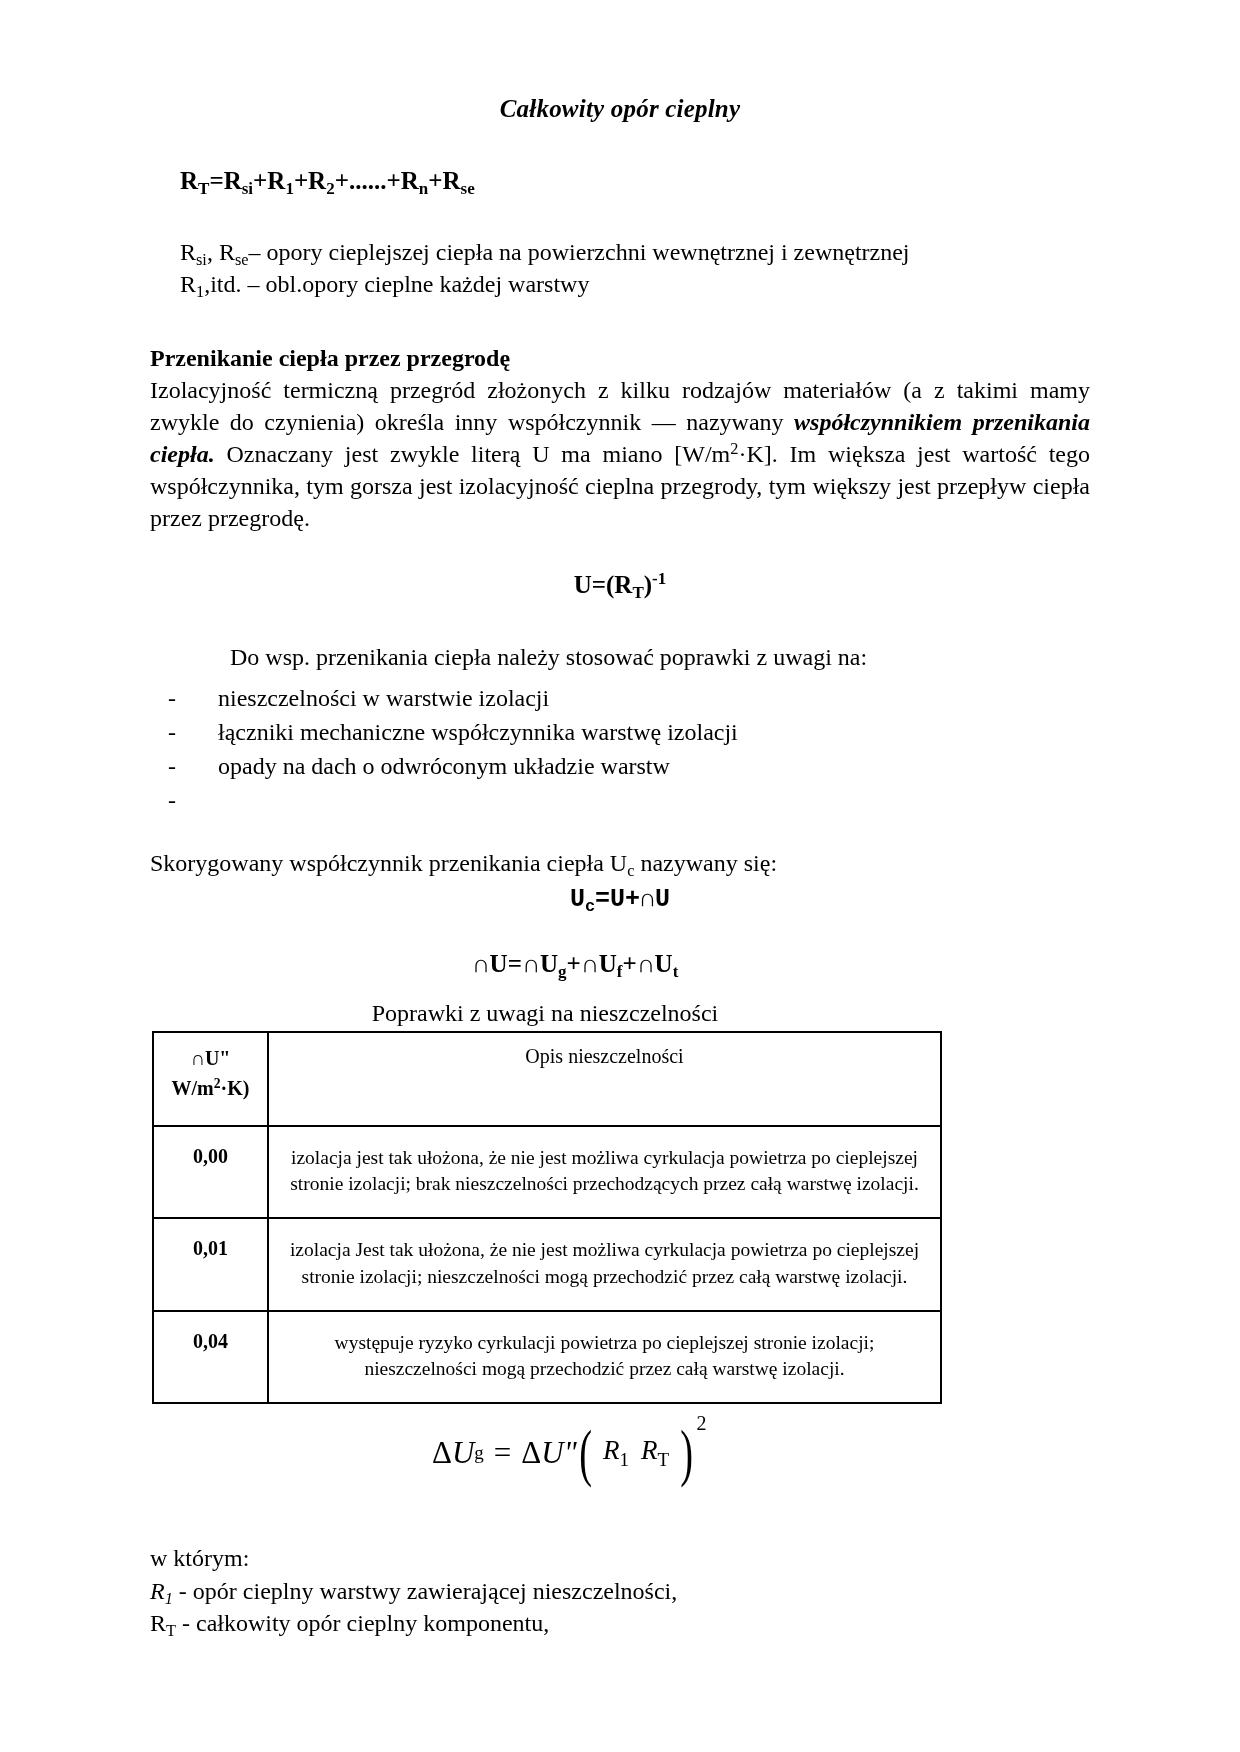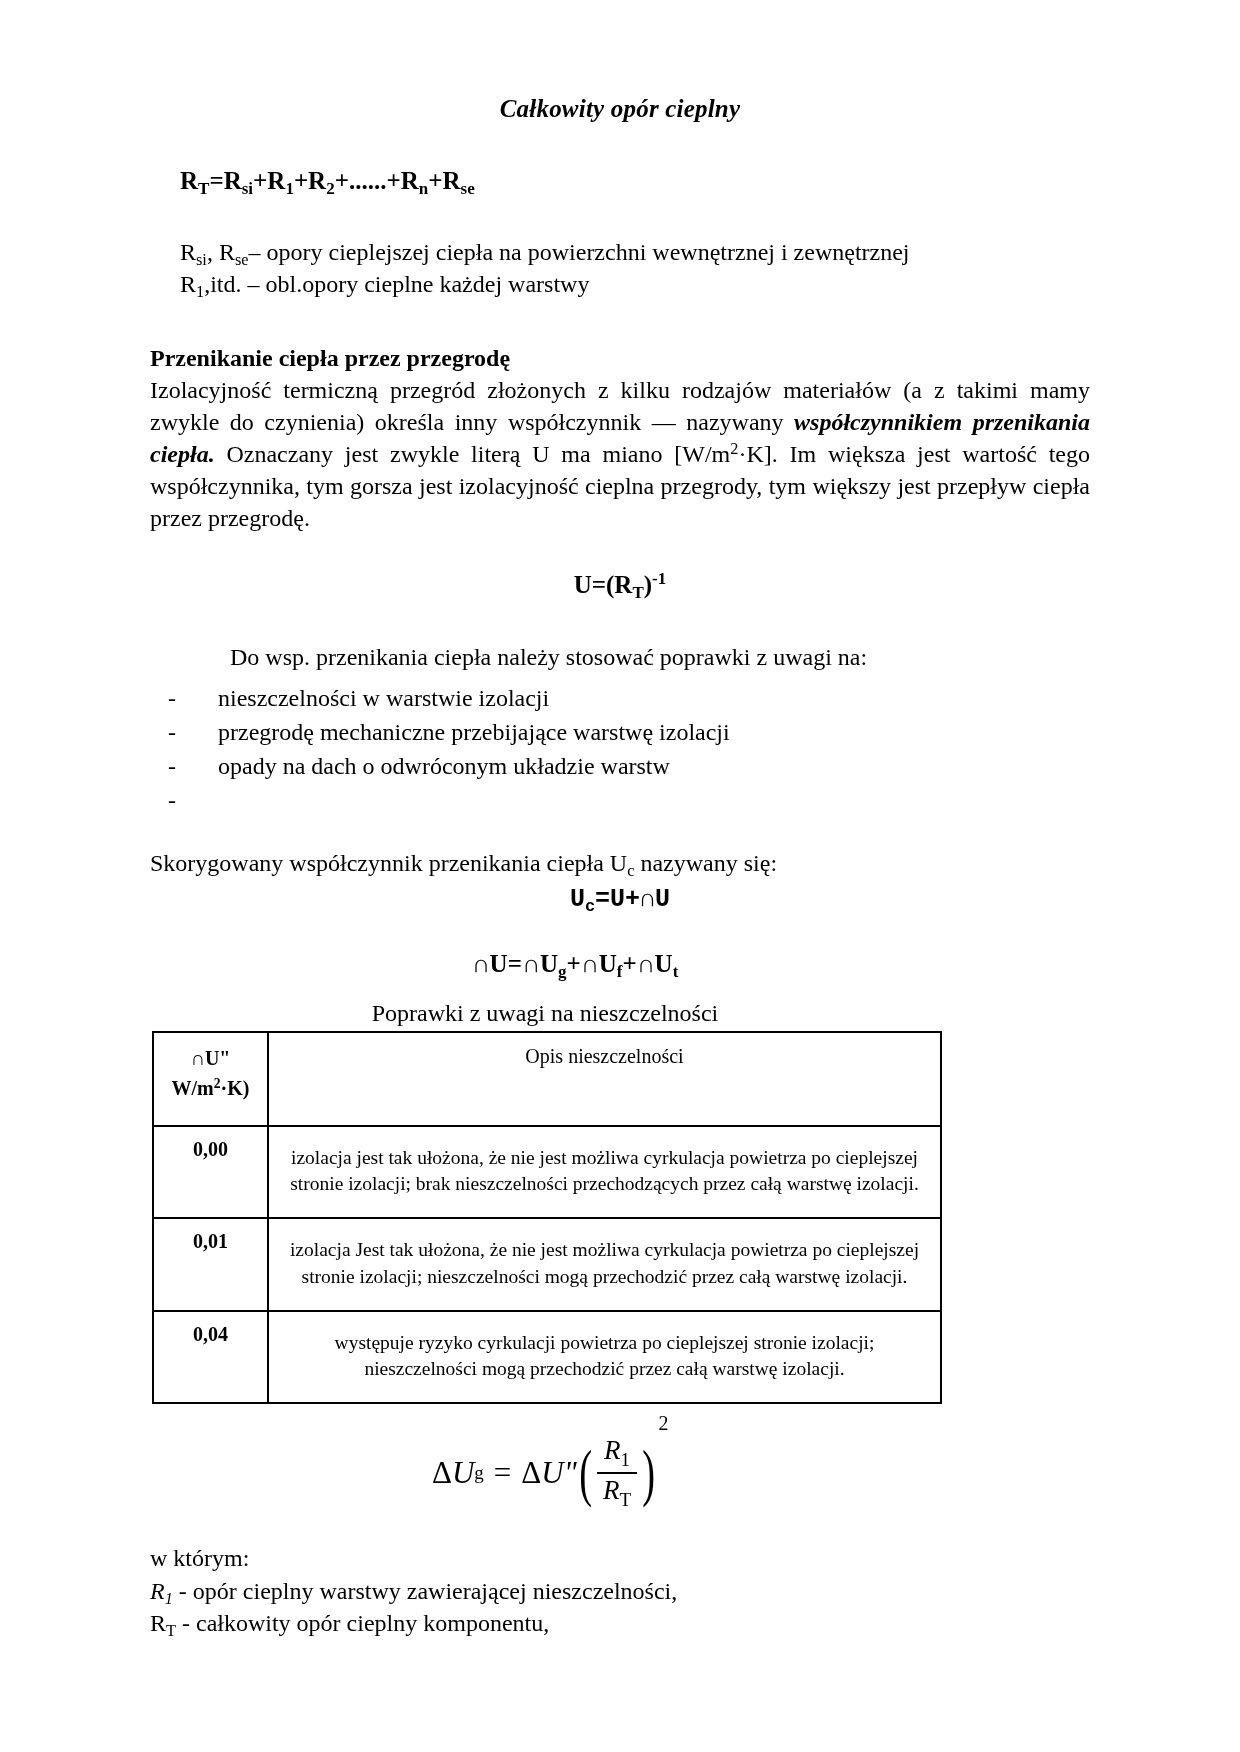--- a/index.html
+++ b/index.html
@@ -150,21 +150,21 @@
     text-align: center;
     font-size: 20px;
     padding-top: 12px;
   }
   table.data .c-desc {
     text-align: center;
     line-height: 1.34;
     font-size: 19.5px;
     padding: 18px 14px 20px 14px;
   }
-  table.data td.c-val { padding-top: 11px; }
+  table.data td.c-val { padding-top: 18px; }
 
   
   .mathblock {
     position: relative;
     height: 118px;
     margin-top: 10px;
   }
   .math {
     position: absolute;
     left: 282px;
@@ -181,21 +181,21 @@
   .paren {
     display: inline-block;
     font-size: 64px;
     font-weight: 300;
     line-height: .78;
     transform: scaleX(.6);
     margin: 0 -2px;
   }
   .frac {
     display: inline-flex;
-    flex-direction: column;
+    flex-direction: row;
     align-items: center;
     margin: 16px 3px;
     vertical-align: middle;
   }
   .frac .num, .frac .den {
     padding: 1px 6px;
     font-size: 27px;
   }
   .frac .bar {
     width: 100%;
@@ -244,21 +244,21 @@
     <div class="formula-center" style="margin-top:36px;">
       U=(R<sub>T</sub>)<sup>-1</sup>
     </div>
 
     <div class="para" style="margin-top:42px; margin-left:80px;">
       <span>Do wsp. przenikania ciepła należy stosować poprawki z uwagi na:</span>
     </div>
 
     <ul class="dash">
       <li><span>nieszczelności w warstwie izolacji</span></li>
-      <li><span>przegrodę mechaniczne przebijające warstwę izolacji</span></li>
+      <li><span>łączniki mechaniczne współczynnika warstwę izolacji</span></li>
       <li><span>opady na dach o odwróconym układzie warstw</span></li>
       <li class="empty"><span></span></li>
     </ul>
 
     <div class="para" style="margin-top:30px;">
       <span>Skorygowany współczynnik przenikania ciepła U</span><sub>c</sub><span> nazywany się:</span>
     </div>
 
     <div class="formula-center" style="margin-top:6px;font-family:Liberation Mono, monospace;">
       U<sub>c</sub>=U+∩U

